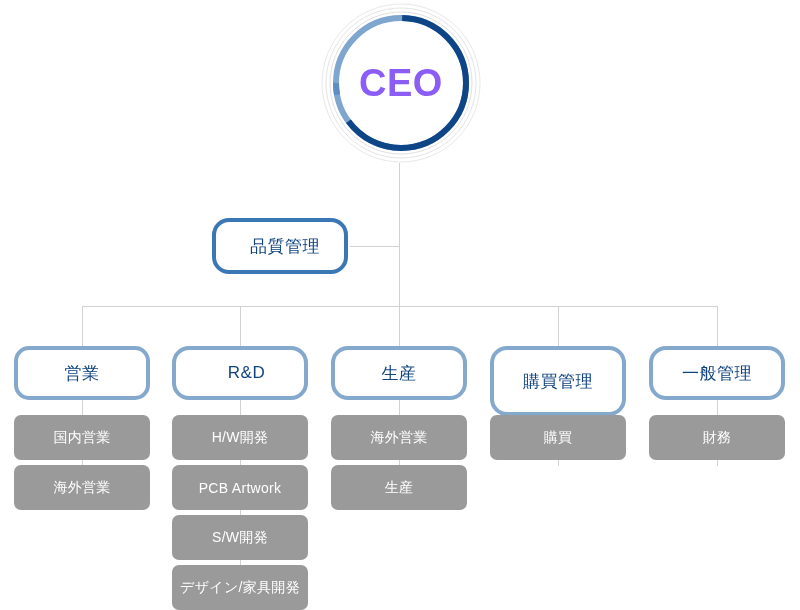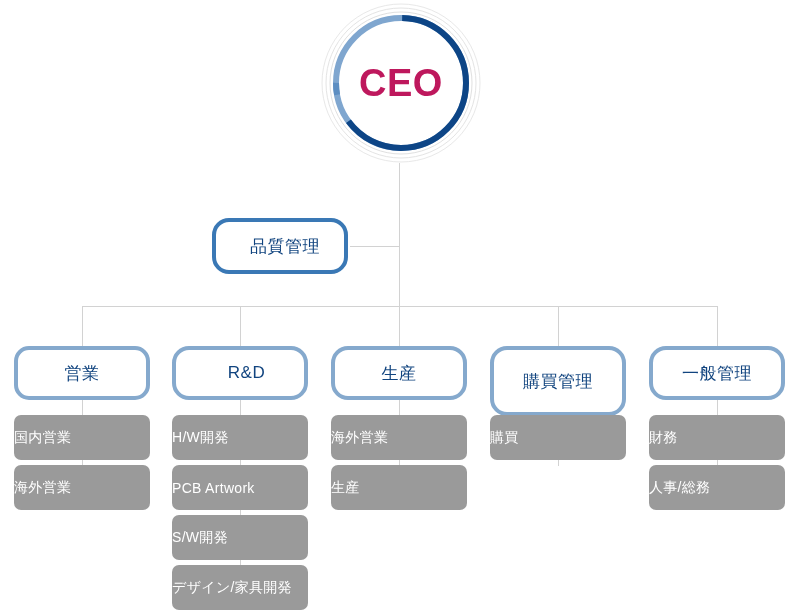--- a/index.html
+++ b/index.html
@@ -44,21 +44,21 @@
     position: absolute;
     left: 0;
     top: 0;
     width: 162px;
     height: 162px;
     display: flex;
     align-items: center;
     justify-content: center;
     font-size: 38px;
     font-weight: bold;
-    color: #be185d;
+    color: #8b5cf6;
     letter-spacing: 0.5px;
   }
 
   
   .blue-box {
     position: absolute;
     box-sizing: border-box;
     background: #ffffff;
     border-radius: 17px;
     display: flex;
@@ -77,21 +77,21 @@
   }
 
   
   .gray-box {
     position: absolute;
     box-sizing: border-box;
     background: #9a9a9a;
     border-radius: 7px;
     display: flex;
     align-items: center;
-    justify-content: flex-start;
+    justify-content: center;
     color: #ffffff;
     font-size: 14px;
     letter-spacing: 0.3px;
   }
 </style>
 </head>
 <body>
 
 <div id="org-chart">
 
@@ -187,17 +187,14 @@
     <span>生産</span>
   </div>
 
   <div class="gray-box" style="left:490px; top:415px; width:136px; height:45px;">
     <span>購買</span>
   </div>
 
   <div class="gray-box" style="left:649px; top:415px; width:136px; height:45px;">
     <span>財務</span>
   </div>
-  <div class="gray-box" style="left:649px; top:465px; width:136px; height:45px;">
-    <span>人事/総務</span>
-  </div>
 
 </div>
 
 </body></html>

